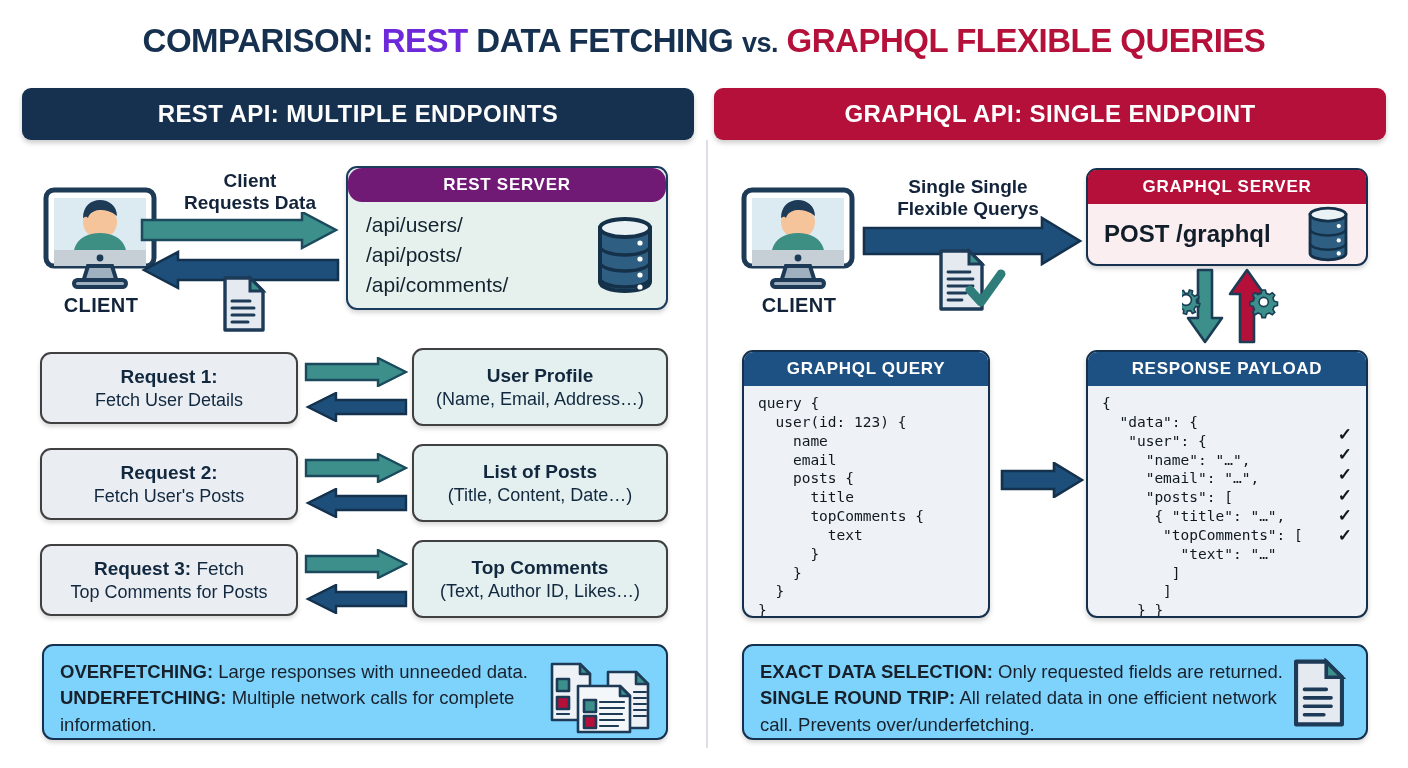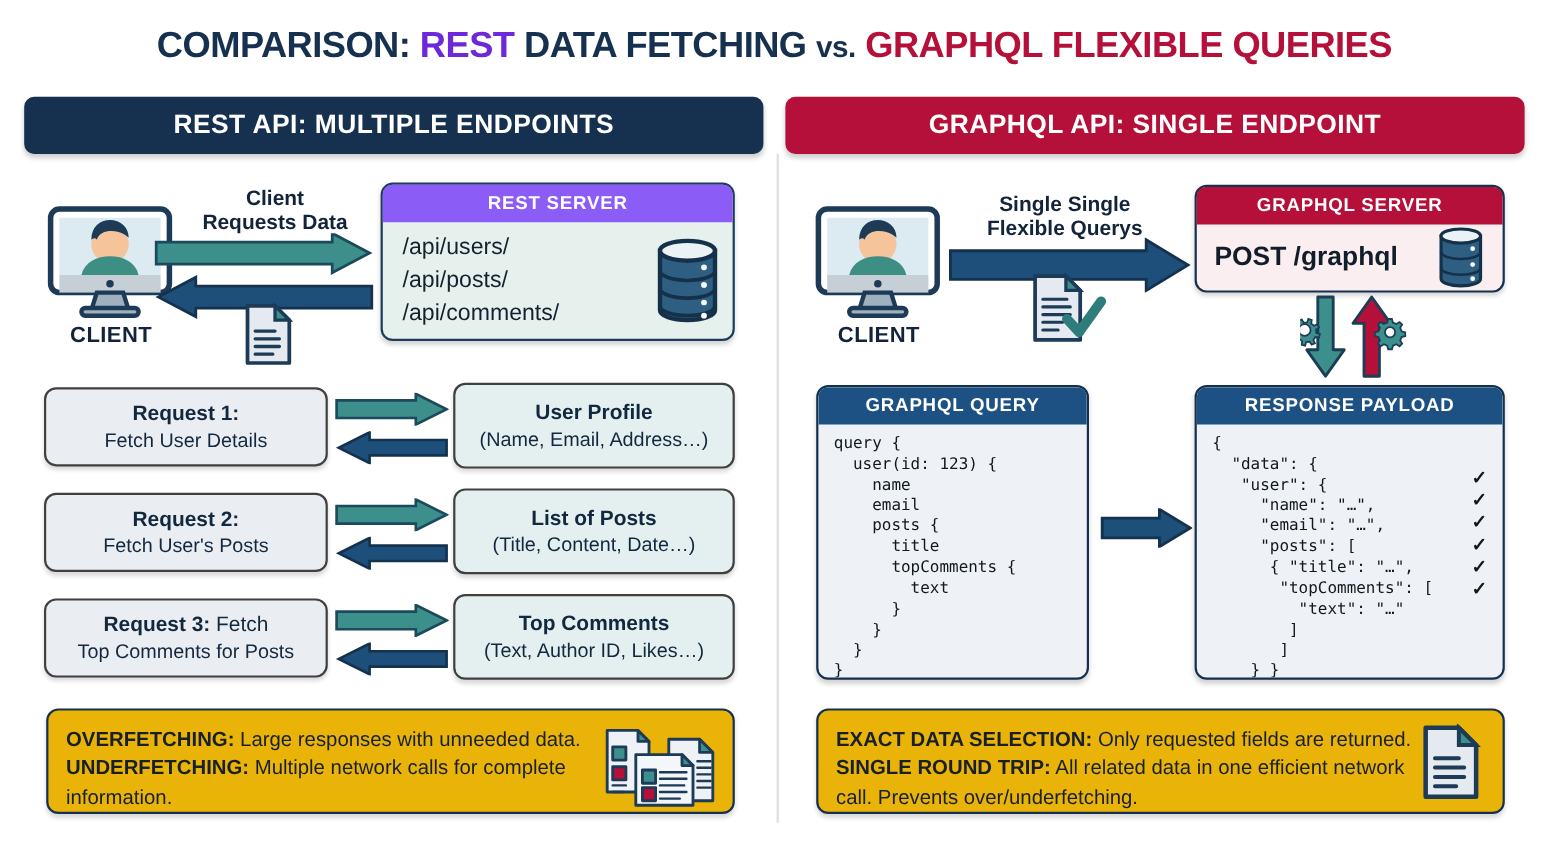--- a/index.html
+++ b/index.html
@@ -70,21 +70,21 @@
              box-sizing:border-box;}
   .codepanel .hd{background:#1d5183;}
   pre.code{margin:0;padding:8px 10px 6px 14px;
            font-family:"DejaVu Sans Mono","Liberation Mono",monospace;
            font-size:14.5px;line-height:1.30;color:#101820;white-space:pre;}
   .checkcol{position:absolute;right:14px;top:74px;display:flex;flex-direction:column;
             gap:3.2px;align-items:center;}
   .chk{font-size:17px;line-height:1;color:#101820;font-weight:bold;}
 
   
-  .note{position:absolute;border:2px solid #16304f;border-radius:11px;background:#eab308;
+  .note{position:absolute;border:2px solid #16304f;border-radius:11px;background:#7dd3fc;
         box-shadow:0 3px 4px rgba(0,0,0,.15);box-sizing:border-box;
         padding:13px 16px;font-size:18.5px;line-height:1.42;color:#18212b;}
   .note b{font-weight:bold;}
 
   svg{display:block;}
 </style>
 </head>
 <body>
 
 <div class="page">
@@ -130,21 +130,21 @@
 
   <svg style="position:absolute;left:220px;top:275px;" width="48" height="58" viewBox="0 0 48 58">
     <path d="M5 3h25l13 13v39H5z" fill="#e4eaf0" stroke="#1d3a57" stroke-width="3.4" stroke-linejoin="round"></path>
     <path d="M30 3l13 13H30z" fill="#3d8f8b" stroke="#1d3a57" stroke-width="3"></path>
     <g stroke="#1d3a57" stroke-width="3" stroke-linecap="round">
       <path d="M12 26h18M12 33h22M12 40h22M12 47h16"></path>
     </g>
   </svg>
 
   <div class="card" style="left:346px;top:166px;width:322px;height:144px;background:#e6f1ee;">
-    <div class="card-hd" style="background:#8b5cf6;">
+    <div class="card-hd" style="background:#701a75;border-radius:14px;">
       <span>REST SERVER</span>
     </div>
     <div class="srv-body" style="height:106px;padding:6px 12px 6px 18px;">
       <div class="paths">
         <div>/api/users/</div>
         <div>/api/posts/</div>
         <div>/api/comments/</div>
       </div>
       <svg width="58" height="78" viewBox="0 0 58 78">
         <path d="M4 12v54c0 5 11 9 25 9s25-4 25-9V12z" fill="#2e5f82" stroke="#15314a" stroke-width="4"></path>

